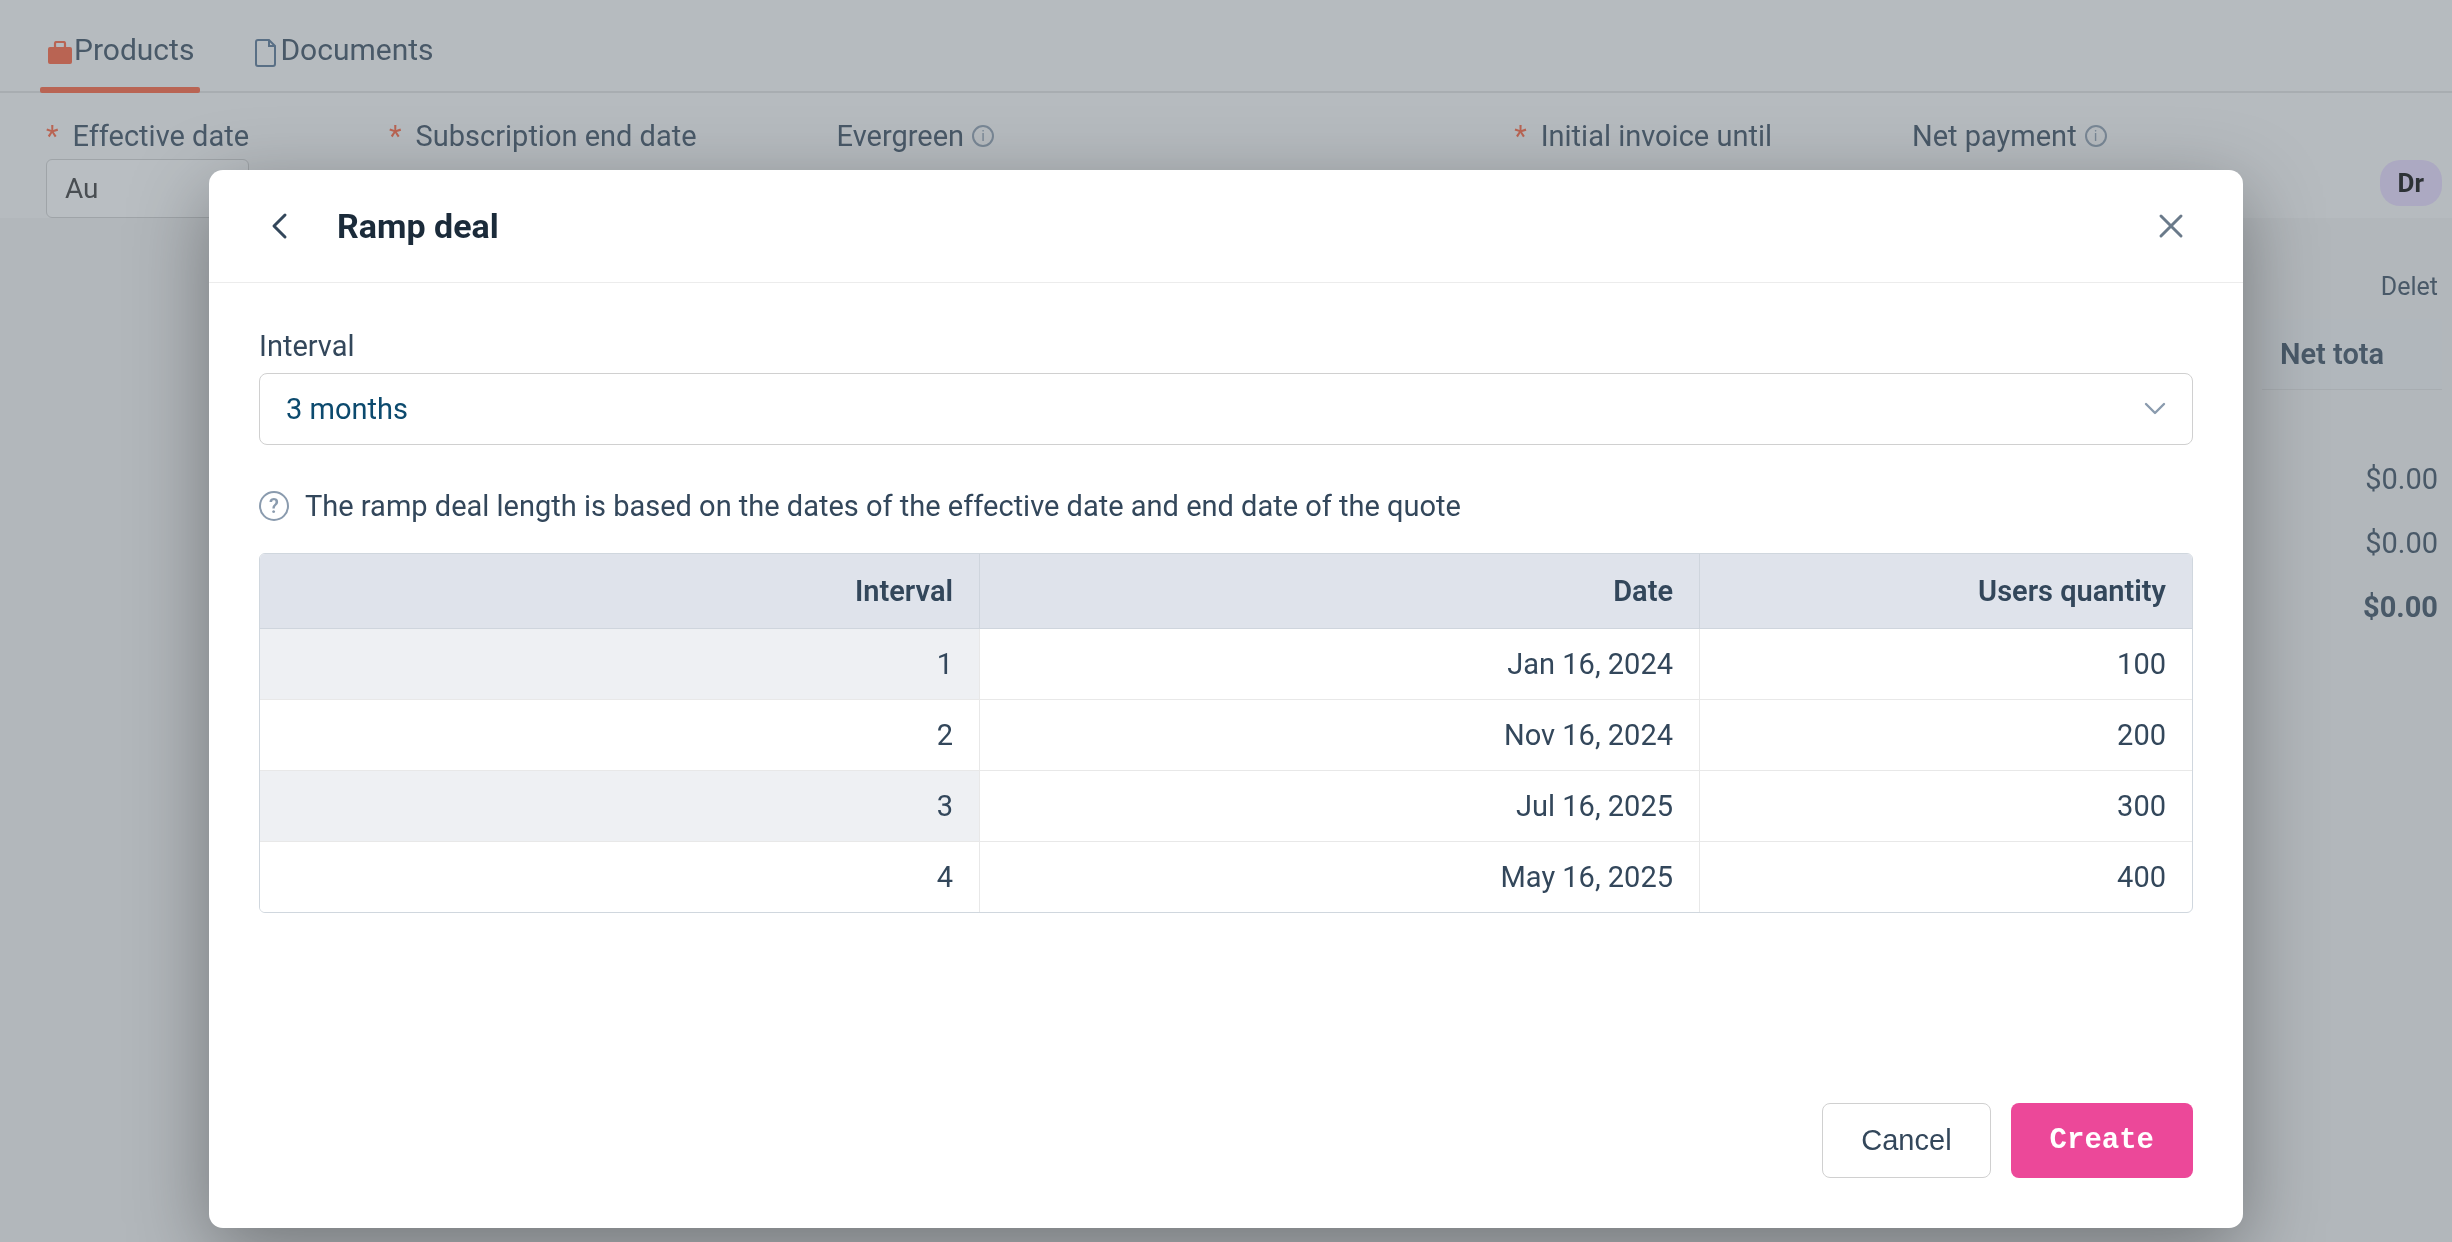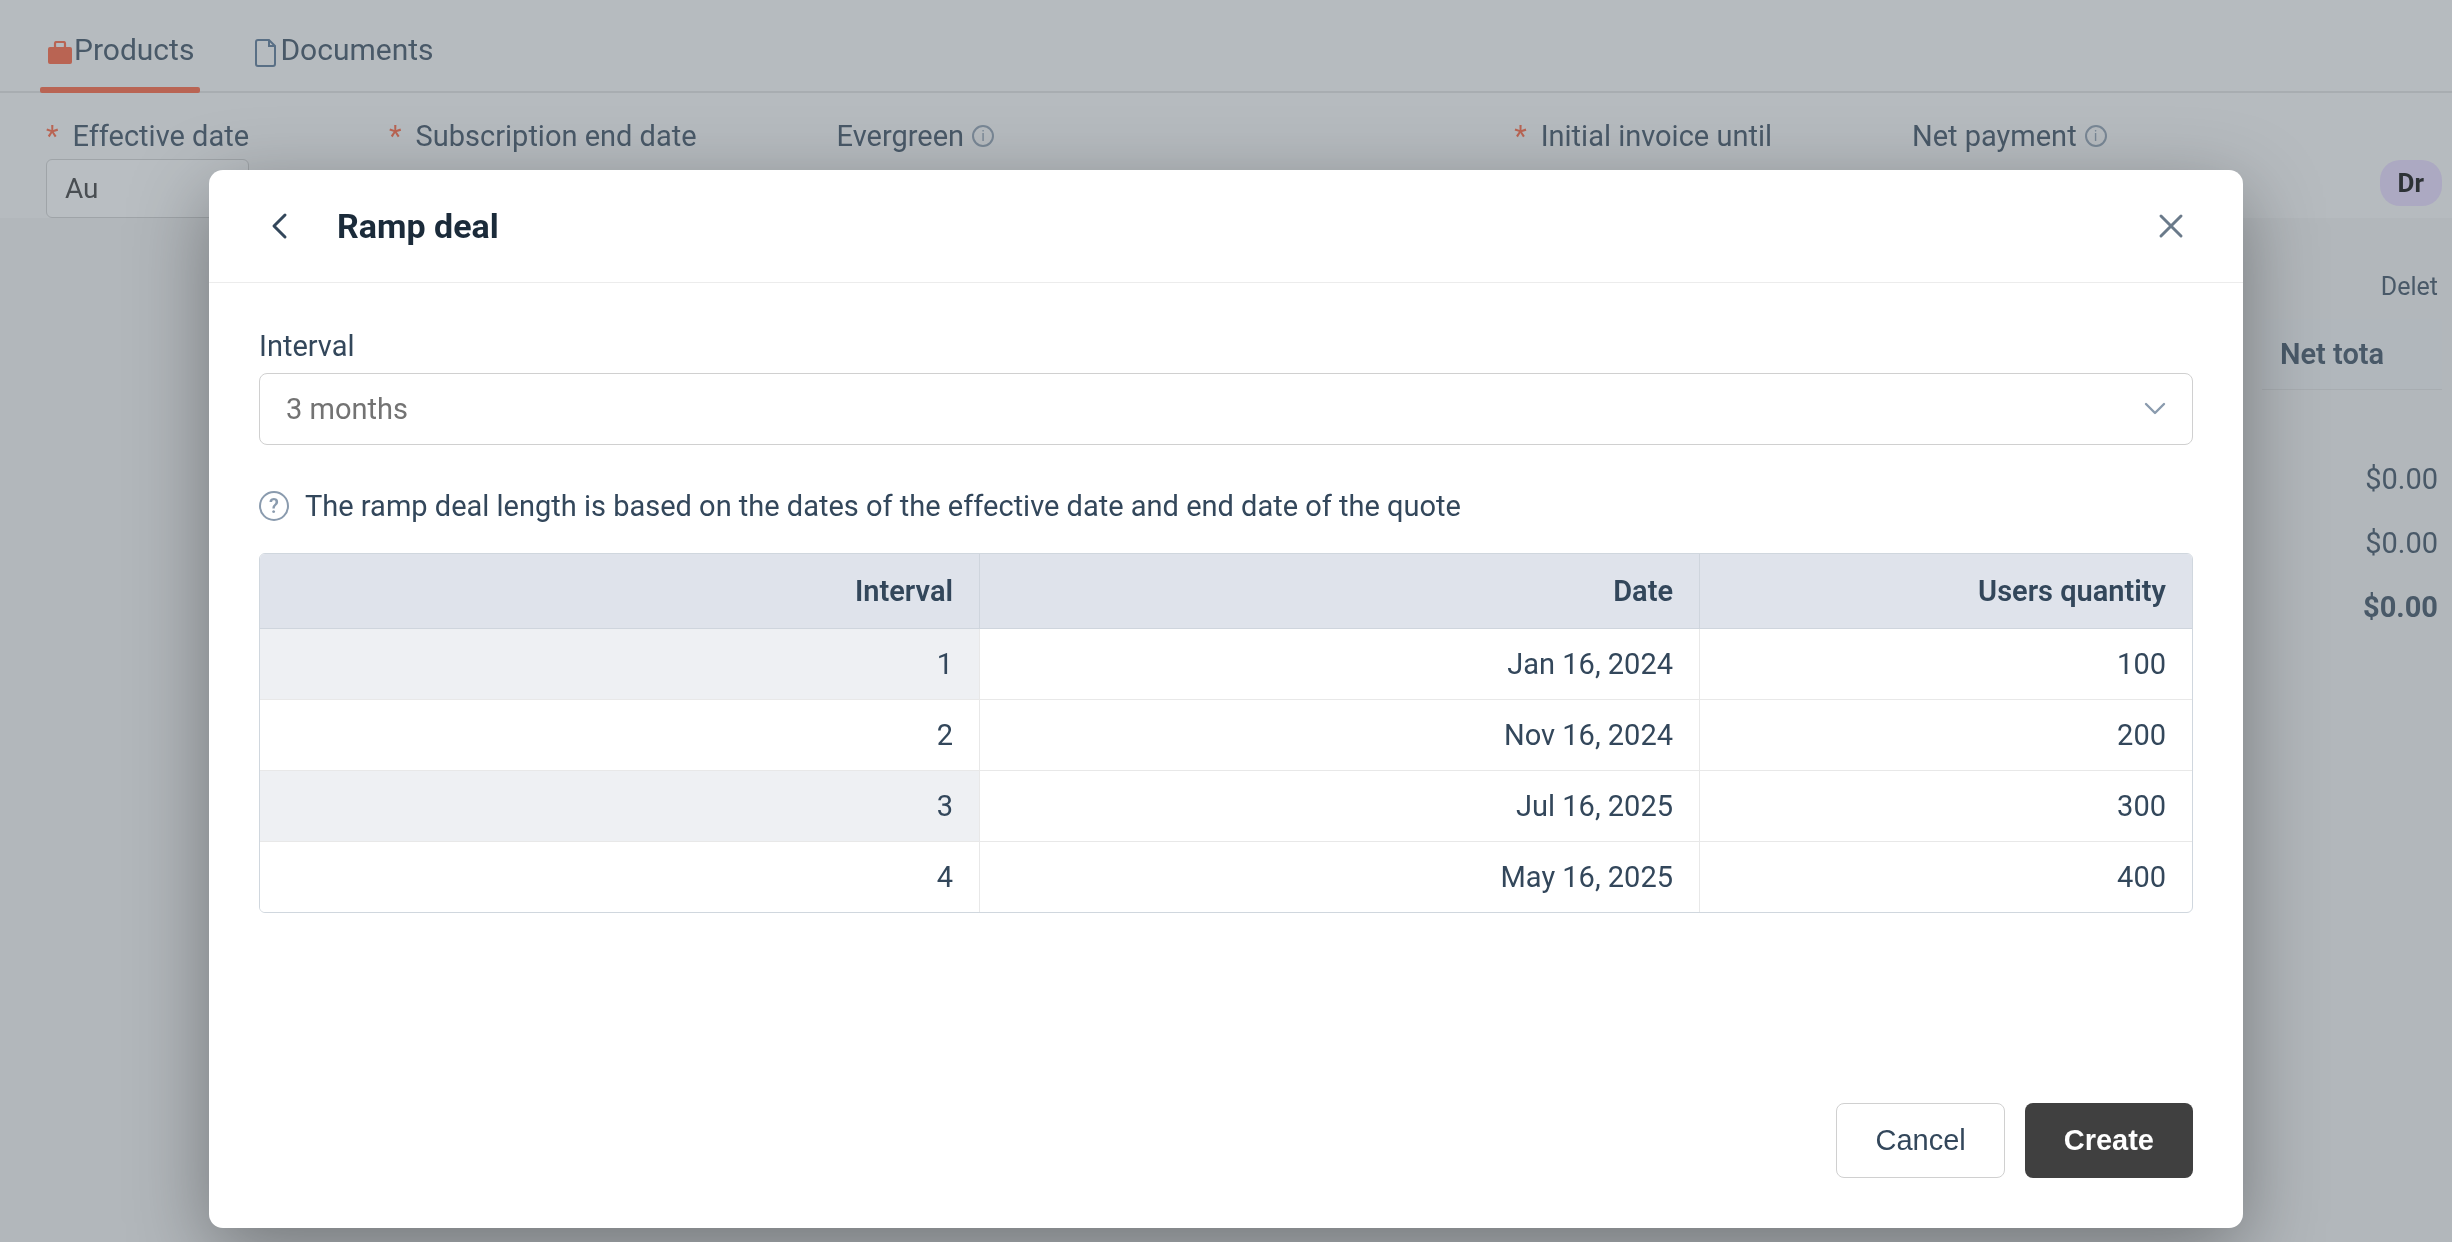--- a/index.html
+++ b/index.html
@@ -33,42 +33,42 @@
   .modal { width: 2034px; background:#fff; border-radius:14px; box-shadow:0 24px 80px rgba(0,0,0,0.35); display:flex; flex-direction:column; overflow:hidden; }
 
   .modal-header { display:flex; align-items:center; justify-content:space-between; padding:34px 50px; border-bottom:1px solid #ececec; }
   .mh-left { display:flex; align-items:center; gap:34px; }
   .back-btn { width:44px; height:44px; display:flex; align-items:center; justify-content:center; color:#33475b; cursor:pointer; }
   .modal-title { font-size:34px; font-weight:700; color:#1b2b3a; }
   .close-btn { width:44px; height:44px; display:flex; align-items:center; justify-content:center; color:#6a7a8a; cursor:pointer; }
 
   .modal-body { padding: 46px 50px 30px 50px; }
   .form-label { color:#33475b; font-size:29px; margin-bottom:10px; display:block; }
-  .select { width:100%; border:1px solid #d0d0d0; border-radius:8px; padding:18px 26px; display:flex; align-items:center; justify-content:space-between; color:#737373; font-size:29px; cursor:pointer; }
+  .select { width:100%; border:1px solid #d0d0d0; border-radius:8px; padding:18px 26px; display:flex; align-items:center; justify-content:space-between; color:#0c4a6e; font-size:29px; cursor:pointer; }
   .select .chev { color:#8a9bae; }
 
   .hint-row { display:flex; align-items:center; gap:16px; margin-top:44px; color:#33475b; font-size:29px; }
   .hint-icon { width:30px; height:30px; border:2.5px solid #8a9bae; border-radius:50%; display:flex; align-items:center; justify-content:center; font-size:20px; color:#8a9bae; font-weight:600; }
 
   .ramp-table { width:100%; border:1px solid #d0d7de; border-radius:6px; margin-top:30px; border-collapse:separate; border-spacing:0; overflow:hidden; }
   .ramp-table th { background:#dfe3eb; color:#33475b; font-weight:600; padding:20px 26px; font-size:29px; border-bottom:1px solid #cfd5dd; border-right:1px solid #cfd5dd; }
   .ramp-table th:last-child { border-right:none; }
   .ramp-table td { padding:18px 26px; font-size:29px; color:#33475b; border-bottom:1px solid #e8e8e8; border-right:1px solid #e8e8e8; }
   .ramp-table td:last-child { border-right:none; }
   .ramp-table tbody tr:nth-child(odd) td:first-child { background:#eef0f3; }
   .ramp-table tbody tr:nth-child(even) td:first-child { background:#fff; }
   .ramp-table tbody tr:last-child td { border-bottom:none; }
   .col-interval { width:720px; text-align:right; }
   .col-date { width:720px; text-align:right; }
   .col-qty { text-align:right; }
 
   .modal-footer { display:flex; justify-content:flex-end; gap:20px; padding: 160px 50px 50px 50px; }
   .btn { padding:20px 38px; border-radius:8px; font-size:29px; cursor:pointer; border:1px solid transparent; font-weight:500; }
   .btn-secondary { background:#fff; color:#33475b; border-color:#d0d0d0; }
-  .btn-primary { background:#404040; color:#fff; font-weight:600; }
+  .btn-primary { background:#ec4899; color:#fff; font-weight:600;font-family:Liberation Mono, monospace; }
 
   svg { display:block; }
 </style>
 </head>
 <body>
 
 <div class="bg-page">
   <div class="tabs">
     <div class="tab active">
       <span class="ic">

